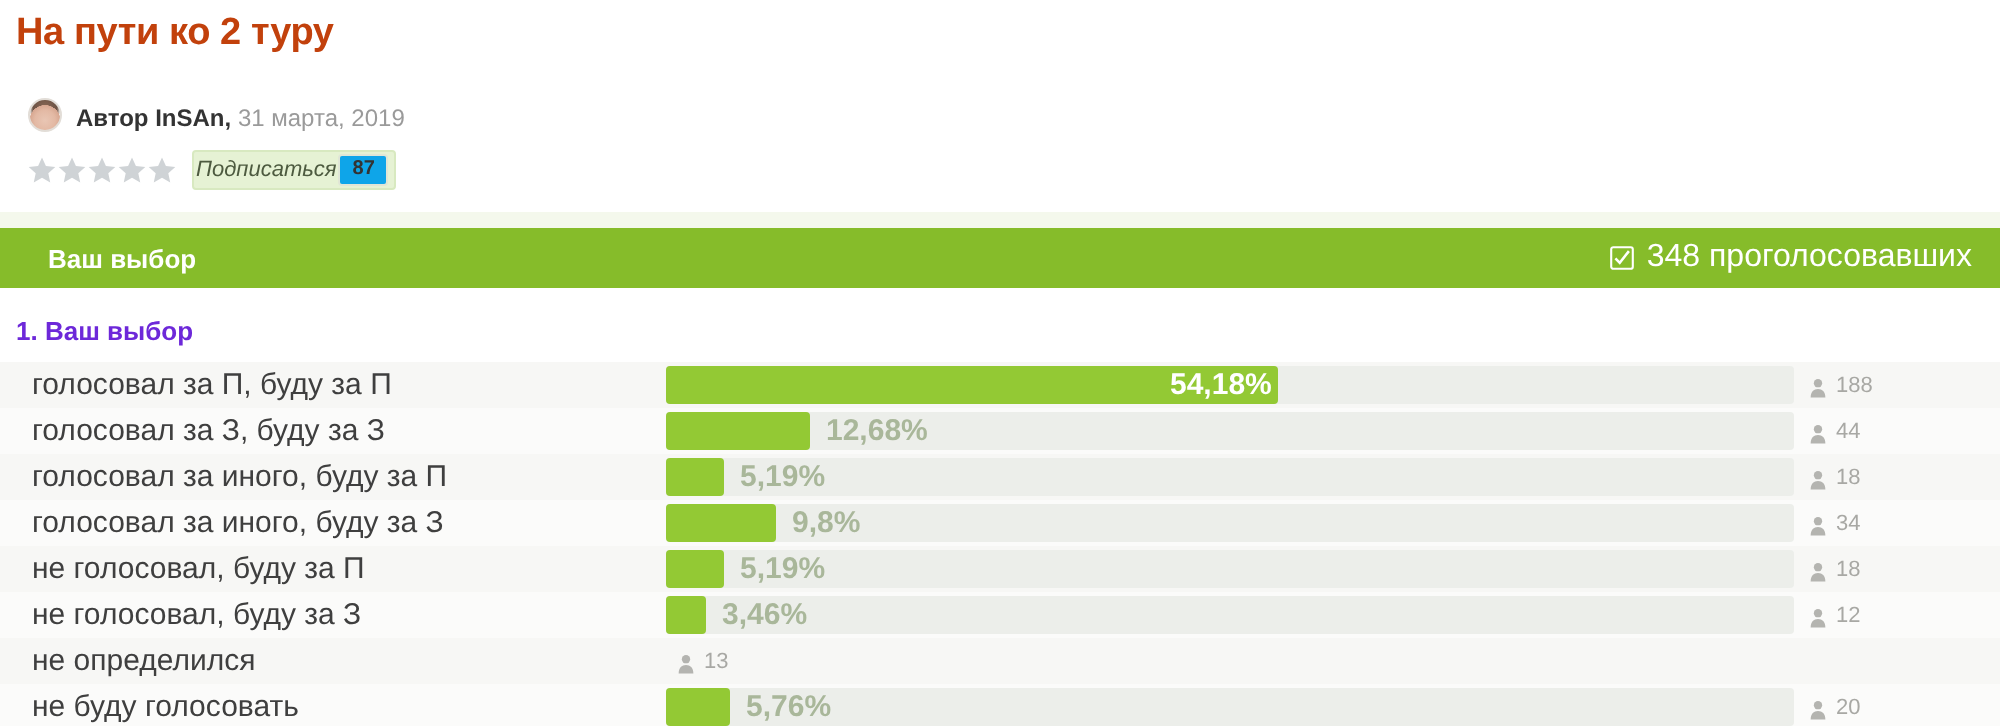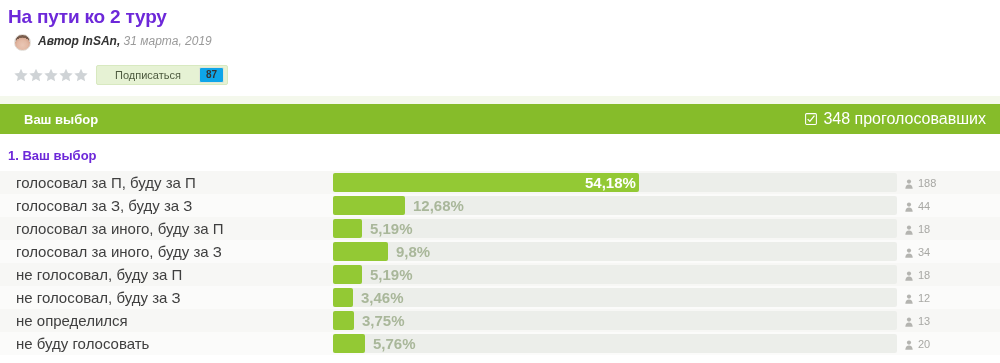--- a/index.html
+++ b/index.html
@@ -16,31 +16,30 @@
     -webkit-font-smoothing: antialiased;
   }
 
   
   .post-head {
     padding: 6px 0 0 8px;
   }
   .post-title {
     font-size: 19px;
     font-weight: bold;
-    color: #6d28d9;
+    color: #c2410c;
     letter-spacing: -0.2px;
-    margin: 0 0 6px 0;
+    margin: 0 0 16px 0;
     line-height: 22px;
   }
   .byline {
     display: flex;
-    align-items: flex-start;
+    align-items: flex-end;
     height: 22px;
     margin-left: 6px;
-    font-style: italic;
   }
   .avatar {
     width: 17px;
     height: 17px;
     border-radius: 50%;
     background:
       radial-gradient(circle at 50% 68%, #e9c6b4 0%, #e3b9a4 40%, #d7a791 60%, transparent 61%),
       radial-gradient(circle at 50% 28%, #8a6a57 0%, #6d5345 45%, transparent 60%),
       linear-gradient(#f6f2ee, #ece5df);
     border: 1px solid #e2ddd7;
@@ -84,23 +83,24 @@
     height: 20px;
     background: #e6f2d4;
     border: 1px solid #d8e9c0;
     border-radius: 2px;
     padding: 0 3px 0 0;
     box-sizing: border-box;
   }
   .subscribe-label {
     font-size: 11px;
     color: #4d5a3f;
-    padding: 0 18px;
+    padding: 0 1px;
     line-height: 18px;
     white-space: nowrap;
+    font-style: italic;
   }
   .subscribe-count {
     background: #0ea5e9;
     border: 1px solid #e0e6d6;
     border-radius: 2px;
     font-size: 10px;
     font-weight: bold;
     color: #333333;
     padding: 1px 6px;
     line-height: 12px;
@@ -368,25 +368,20 @@
       <div class="count-cell">
         <svg class="person-icon" viewBox="0 0 10 12">
           <circle cx="5" cy="3" r="2.6"></circle>
           <path d="M0.4 12 C0.4 8.3 2.4 6.6 5 6.6 C7.6 6.6 9.6 8.3 9.6 12 Z"></path>
         </svg>
         <span>12</span>
       </div>
     </div>
     <div class="result-row odd">
       <div class="opt-label">не определился</div>
-      <div class="bar-cell">
-        <div class="bar-track"></div>
-        <div class="bar-fill" style="width: 21px;"></div>
-        <div class="bar-pct outside" style="left: 29px;">3,75%</div>
-      </div>
       <div class="count-cell">
         <svg class="person-icon" viewBox="0 0 10 12">
           <circle cx="5" cy="3" r="2.6"></circle>
           <path d="M0.4 12 C0.4 8.3 2.4 6.6 5 6.6 C7.6 6.6 9.6 8.3 9.6 12 Z"></path>
         </svg>
         <span>13</span>
       </div>
     </div>
     <div class="result-row even">
       <div class="opt-label">не буду голосовать</div>

